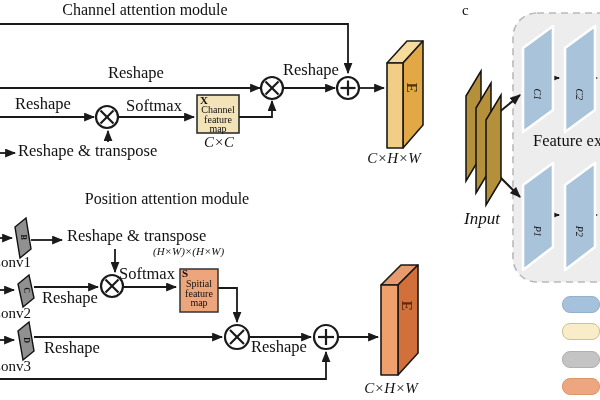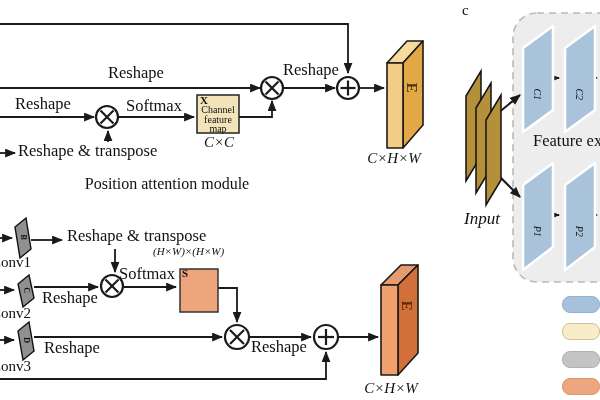--- a/index.html
+++ b/index.html
@@ -126,43 +126,45 @@
   </g>
 
   <g stroke="#ffffff" stroke-width="2.6" fill="#a9c3da" stroke-linejoin="round">
     <polygon points="523,48 553,26 553,110 523,132" fill="#a9c3da"></polygon>
     <polygon points="565,48 595,26 595,110 565,132" fill="#a9c3da"></polygon>
     <polygon points="523,185 553,163 553,247 523,270" fill="#a9c3da"></polygon>
     <polygon points="565,185 595,163 595,247 565,270" fill="#a9c3da"></polygon>
   </g>
 </svg>
 
+<div class="lbl c" style="left:50px;top:2px;width:190px;font-size:16px;">Channel attention module</div>
 <div class="lbl" style="left:108px;top:64px;font-size:16.5px;">Reshape</div>
 <div class="lbl" style="left:15px;top:95px;font-size:16.5px;">Reshape</div>
 <div class="lbl" style="left:126px;top:97px;font-size:16.5px;">Softmax</div>
 <div class="lbl bg" style="left:16px;top:142px;font-size:16.5px;">Reshape &amp; transpose</div>
 <div class="lbl boxcorner" style="left:200px;top:95px;font-size:11px;">X</div>
 <div class="lbl c" style="left:198px;top:105px;width:40px;font-size:10px;white-space:normal;line-height:9.5px;">Channel feature map</div>
 <div class="lbl c it" style="left:198px;top:135px;width:42px;font-size:15px;">C×C</div>
 <div class="lbl" style="left:283px;top:61px;font-size:16.5px;">Reshape</div>
 <div class="lbl c rot" style="left:401px;top:80px;width:20px;font-size:15px;font-weight:bold;color:#4a3410;">E</div>
 <div class="lbl c it" style="left:362px;top:151px;width:64px;font-size:15px;">C×H×W</div>
 
-<div class="lbl c" style="left:72px;top:176px;width:190px;font-size:16px;">Position attention module</div>
+<div class="lbl c" style="left:72px;top:191px;width:190px;font-size:16px;">Position attention module</div>
 <div class="lbl" style="left:-9px;top:255px;font-size:15px;">Conv1</div>
 <div class="lbl" style="left:-9px;top:306px;font-size:15px;">Conv2</div>
 <div class="lbl" style="left:-9px;top:359px;font-size:15px;">Conv3</div>
 <div class="lbl c rot" style="left:16px;top:233px;width:14px;font-size:8px;font-weight:bold;">B</div>
 <div class="lbl c rot" style="left:19px;top:286px;width:14px;font-size:8px;font-weight:bold;">C</div>
 <div class="lbl c rot" style="left:19px;top:336px;width:14px;font-size:8px;font-weight:bold;">D</div>
 <div class="lbl" style="left:67px;top:227px;font-size:16.5px;">Reshape &amp; transpose</div>
 <div class="lbl it" style="left:153px;top:246px;font-size:11px;">(H×W)×(H×W)</div>
 <div class="lbl" style="left:119px;top:265px;font-size:16.5px;">Softmax</div>
 <div class="lbl" style="left:42px;top:289px;font-size:16.5px;">Reshape</div>
 <div class="lbl boxcorner" style="left:182px;top:268px;font-size:11px;">S</div>
+<div class="lbl c" style="left:181px;top:279px;width:36px;font-size:10px;white-space:normal;line-height:9.5px;">Spitial feature map</div>
 <div class="lbl" style="left:44px;top:339px;font-size:16.5px;">Reshape</div>
 <div class="lbl" style="left:251px;top:338px;font-size:16.5px;">Reshape</div>
 <div class="lbl c rot" style="left:396px;top:298px;width:20px;font-size:15px;font-weight:bold;color:#5c2a0e;">E</div>
 <div class="lbl c it" style="left:358px;top:381px;width:66px;font-size:15px;">C×H×W</div>
 
 <div class="lbl" style="left:462px;top:3px;font-size:15px;">c</div>
 <div class="lbl" style="left:464px;top:210px;font-size:17px;font-style:italic;">Input</div>
 <div class="lbl" style="left:533px;top:132px;font-size:16.5px;">Feature ex</div>
 <div class="lbl c rot it" style="left:528px;top:89px;width:18px;font-size:10px;">C1</div>
 <div class="lbl c rot it" style="left:570px;top:89px;width:18px;font-size:10px;">C2</div>

